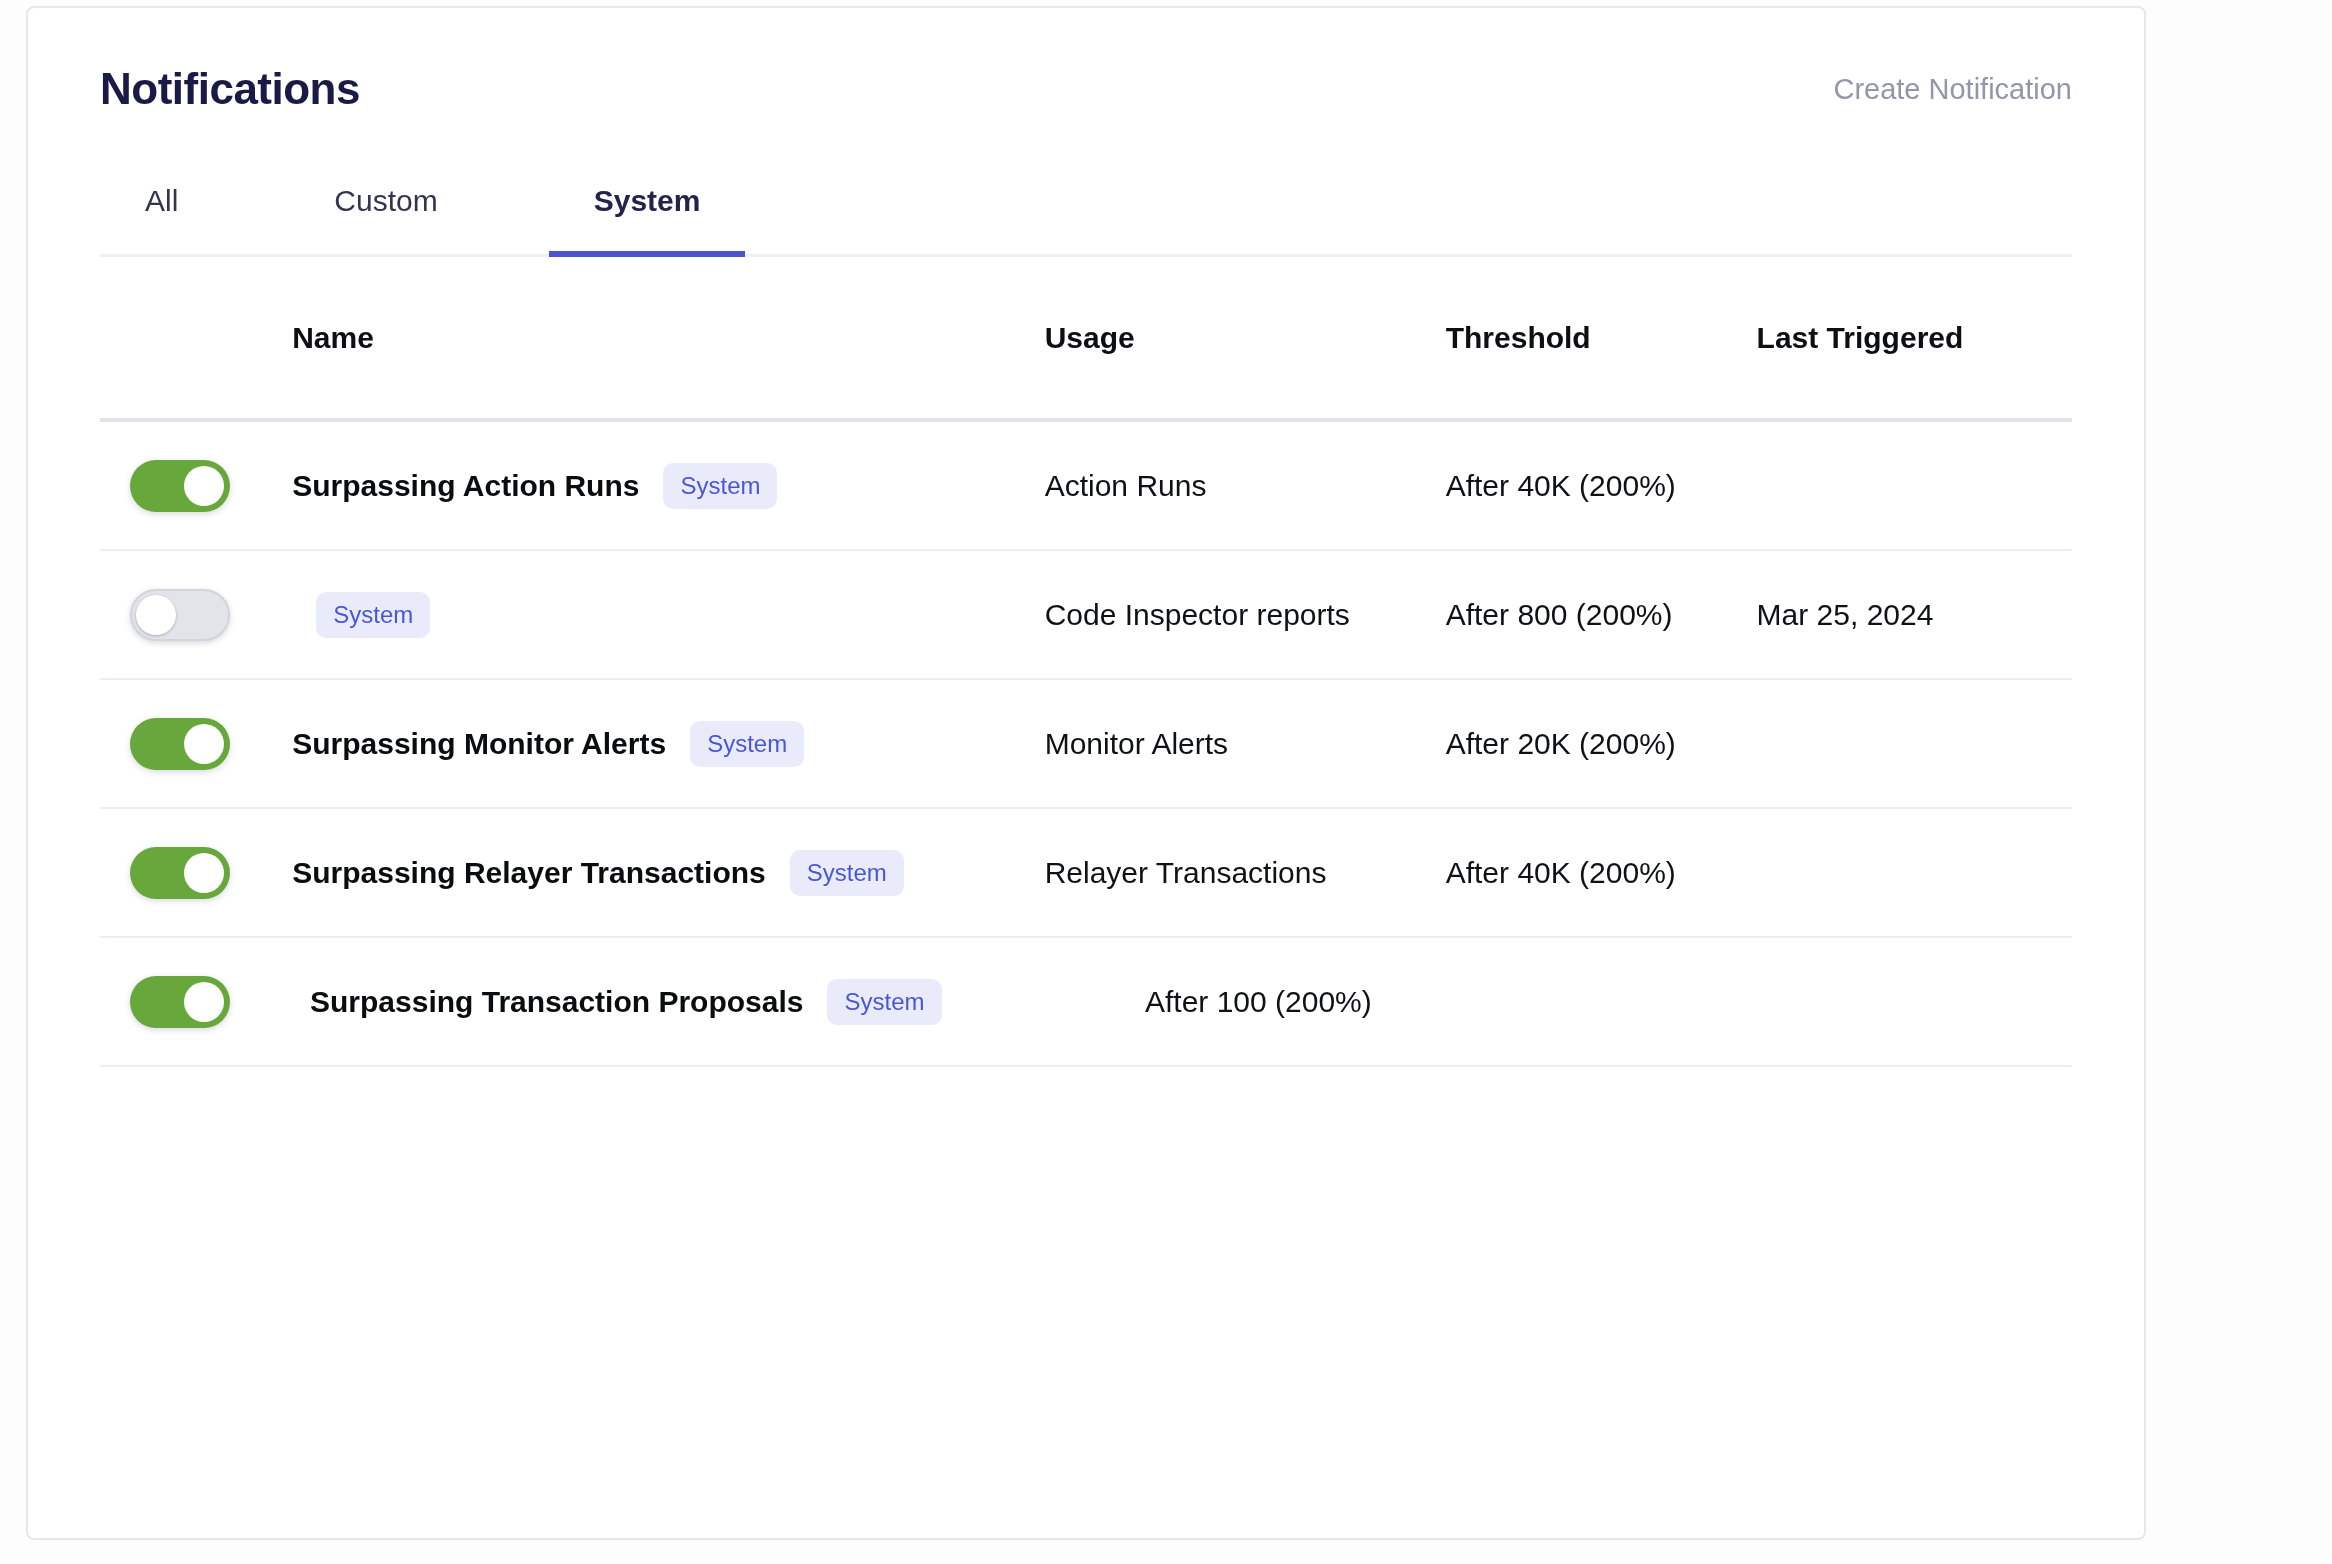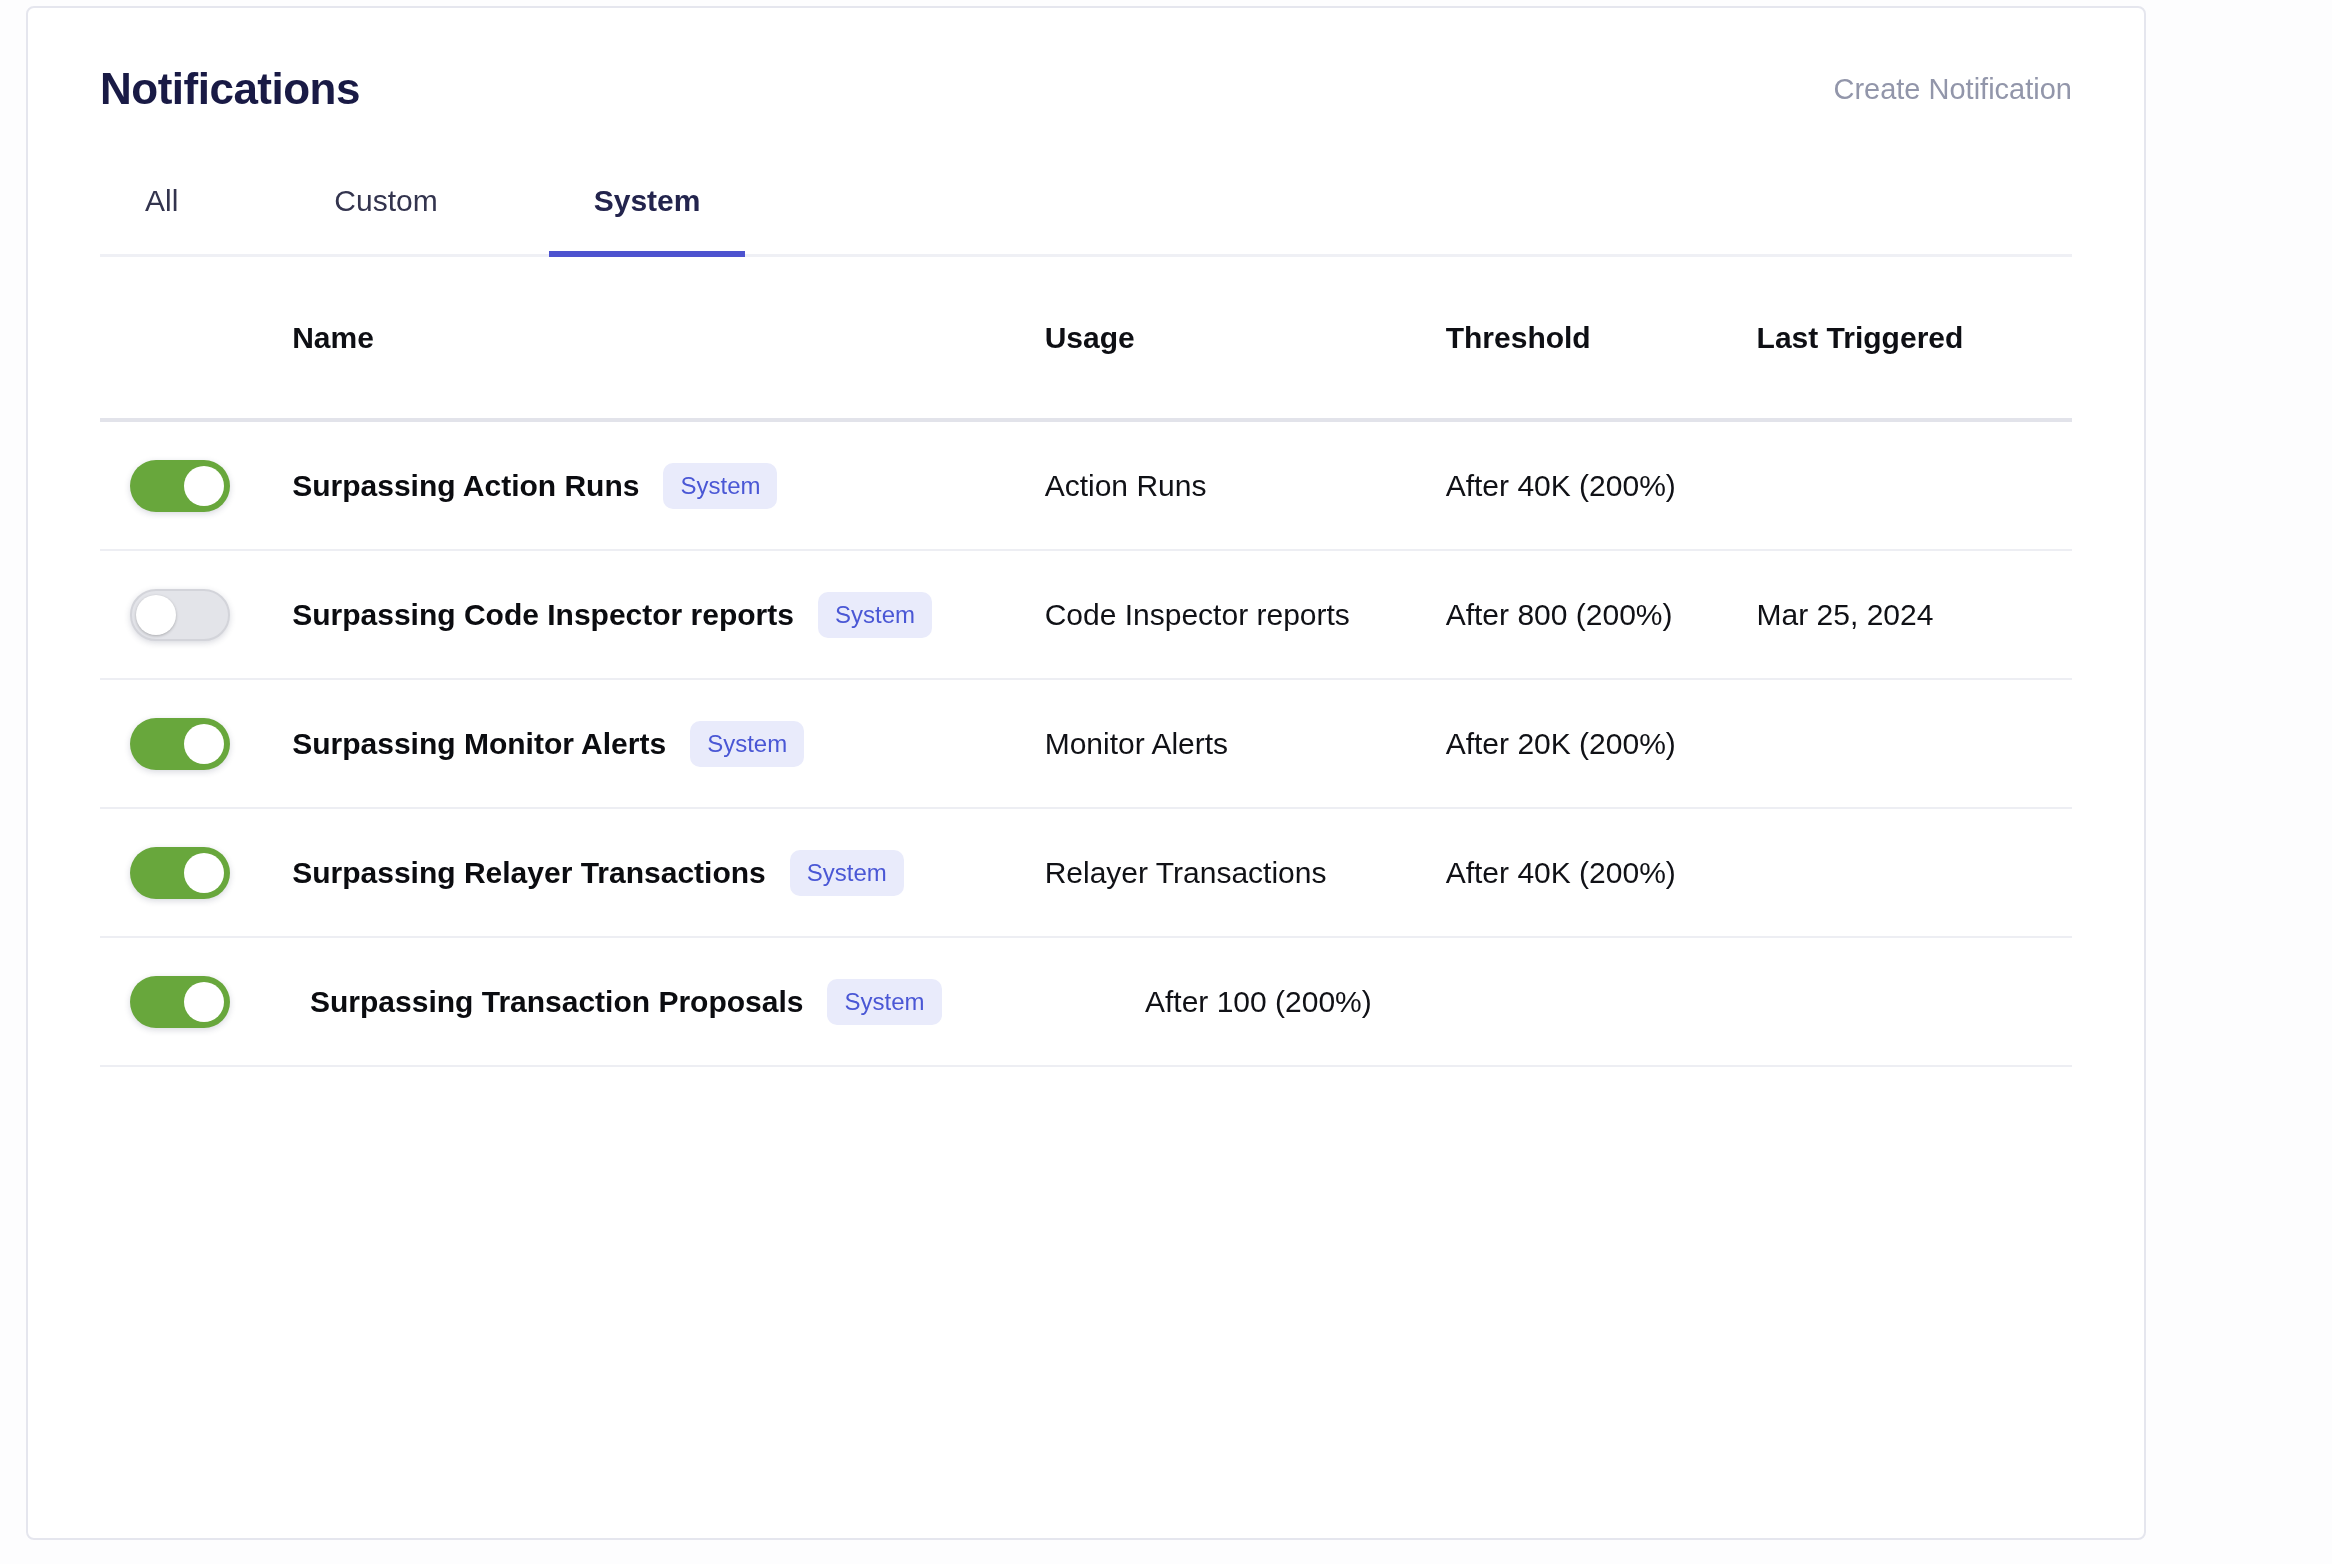--- a/index.html
+++ b/index.html
@@ -175,21 +175,20 @@
       <div class="cell-text col-last"></div>
     </div>
 
     <div class="row">
       <div class="col-toggle">
         <div class="toggle off">
             <div class="knob"></div>
           </div>
       </div>
       <div class="col-name">
-        <span class="name-text">Surpassing Code Inspector reports</span>
         <span class="badge">System</span>
       </div>
       <div class="cell-text col-usage">Code Inspector reports</div>
       <div class="cell-text col-threshold">After 800 (200%)</div>
       <div class="cell-text col-last">Mar 25, 2024</div>
     </div>
 
     <div class="row">
       <div class="col-toggle">
         <div class="toggle on">

